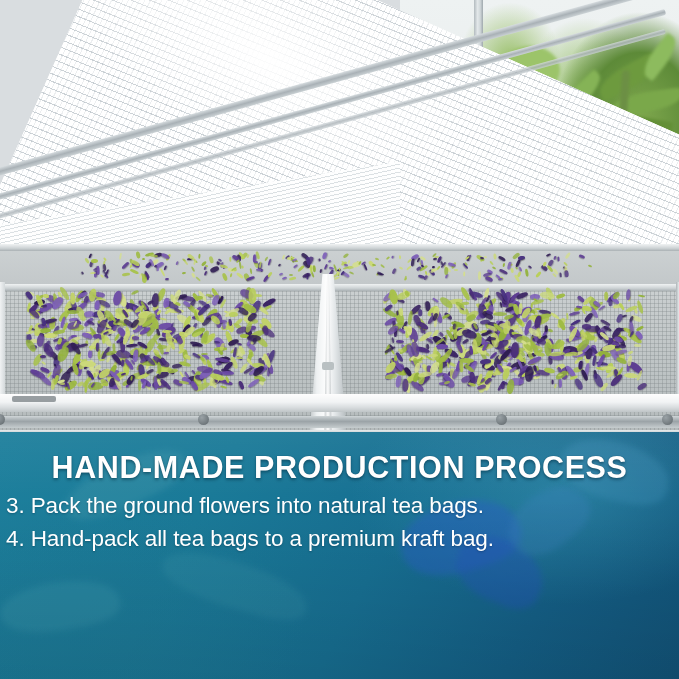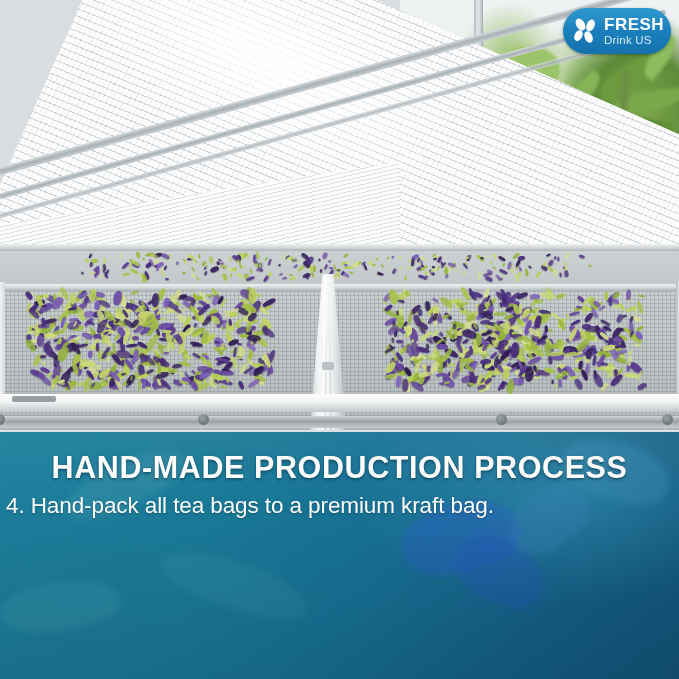--- a/index.html
+++ b/index.html
@@ -1569,46 +1569,33 @@
       <div class="front2"></div>
       <div class="front3"></div>
       <div class="front4"></div>
       <div class="slot" style="left:26px;"></div>
       <div class="bolt" style="left:8px;"></div>
       <div class="bolt" style="left:212px;"></div>
       <div class="bolt" style="left:510px;"></div>
       <div class="bolt" style="left:676px;"></div>
     </div>
 
-    <div class="logo">
-      <div class="logo-mark">
-        <svg viewBox="0 0 32 32" width="32" height="32" aria-hidden="true">
-          <ellipse cx="11.5" cy="9.5" rx="4.2" ry="6.4" fill="#ffffff" transform="rotate(-32 11.5 9.5)"></ellipse>
-          <ellipse cx="21.5" cy="10.5" rx="4.0" ry="6.2" fill="#ffffff" transform="rotate(22 21.5 10.5)"></ellipse>
-          <ellipse cx="9.5" cy="20.5" rx="3.8" ry="5.8" fill="#ffffff" transform="rotate(28 9.5 20.5)"></ellipse>
-          <ellipse cx="19.5" cy="22.0" rx="3.9" ry="5.9" fill="#ffffff" transform="rotate(-24 19.5 22)"></ellipse>
-        </svg>
-      </div>
-      <div class="logo-text">
-        <div class="logo-fresh">FRESH</div>
-        <div class="logo-drink">Drink US</div>
-      </div>
-    </div>
   </div>
 
   <div class="panel">
     <div class="pflower" style="left:400px;top:70px;width:120px;height:70px;background:rgba(40,95,195,.45);transform:rotate(-18deg);"></div>
     <div class="pflower" style="left:455px;top:108px;width:90px;height:62px;background:rgba(35,85,185,.40);transform:rotate(22deg);"></div>
     <div class="pflower" style="left:505px;top:60px;width:86px;height:56px;background:rgba(60,130,190,.30);transform:rotate(-40deg);"></div>
     <div class="pflower" style="left:560px;top:10px;width:110px;height:58px;background:rgba(70,150,190,.30);transform:rotate(12deg);"></div>
     <div class="pflower" style="left:60px;top:30px;width:130px;height:44px;background:rgba(90,170,180,.22);transform:rotate(-26deg);"></div>
     <div class="pflower" style="left:160px;top:130px;width:150px;height:46px;background:rgba(70,160,175,.18);transform:rotate(16deg);"></div>
     <div class="pflower" style="left:0px;top:150px;width:120px;height:48px;background:rgba(80,170,185,.20);transform:rotate(-10deg);"></div>
     <div class="panel-sheen"></div>
 
     <div class="panel-inner">
       <h1 class="headline">HAND-MADE PRODUCTION PROCESS</h1>
       <ul class="steps">
+        <li class="step">3. Pack the ground flowers into natural tea bags.</li>
         <li class="step">4. Hand-pack all tea bags to a premium kraft bag.</li>
       </ul>
     </div>
   </div>
 </div>
 
 </body></html>

